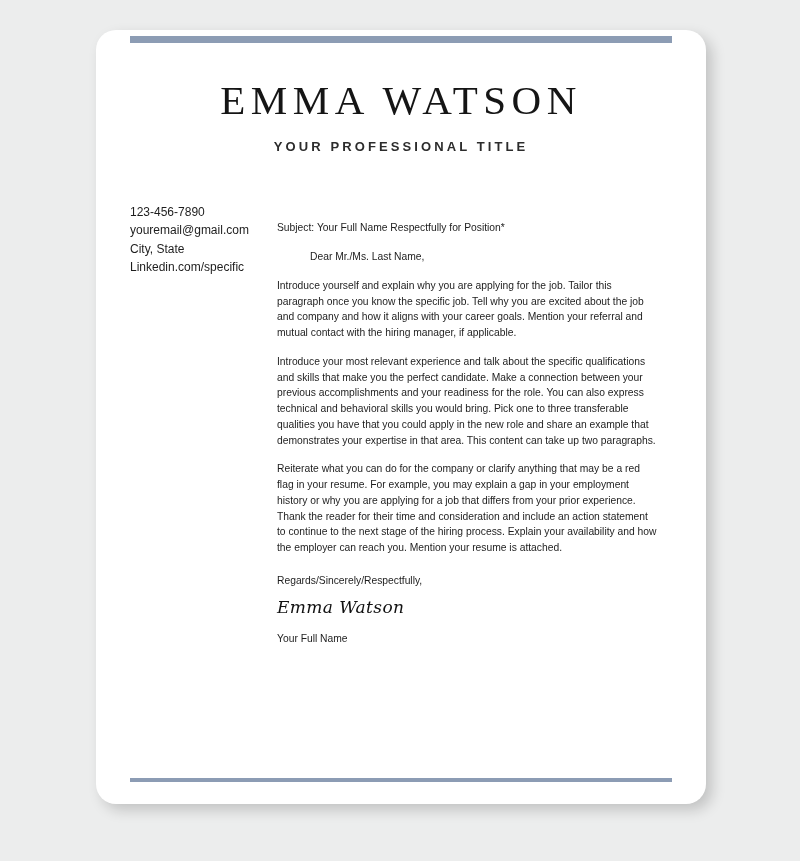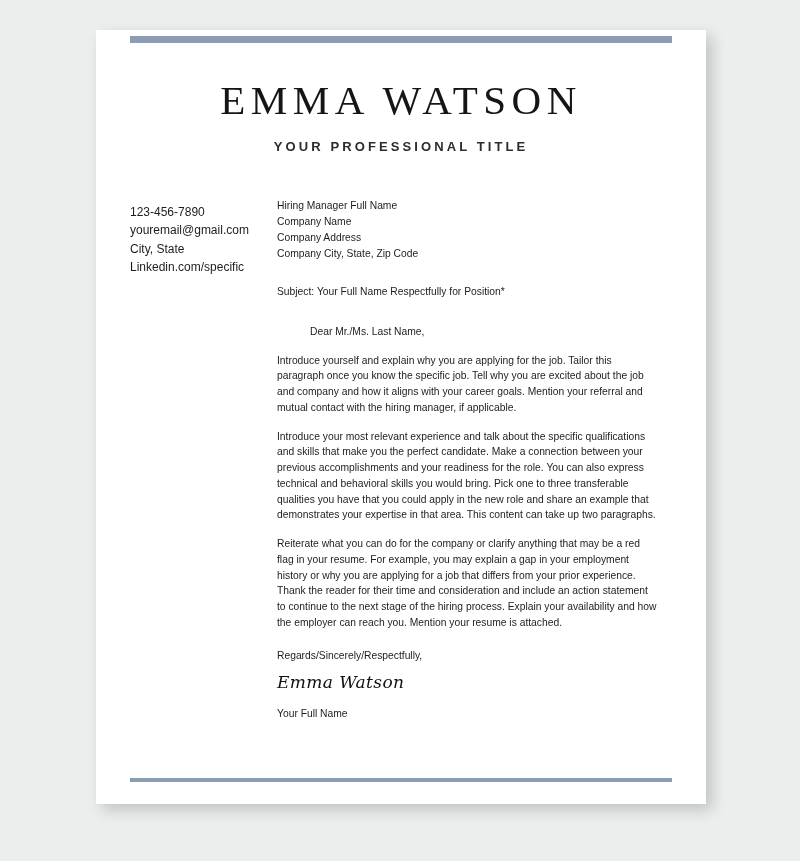--- a/index.html
+++ b/index.html
@@ -22,20 +22,21 @@
     height: 774px;
   }
 
   .page {
     position: relative;
     width: 100%;
     height: 100%;
     background: #ffffff;
     box-shadow: 6px 6px 14px rgba(0,0,0,0.18);
     box-sizing: border-box;
+    border-radius: 20px;
   }
 
   .rule-top {
     position: absolute;
     left: 34px;
     top: 6px;
     width: 542px;
     height: 7px;
     background: #8c9cb4;
   }
@@ -107,21 +108,21 @@
   .date-line {
     margin-bottom: 23px;
   }
   .recipient div {
     line-height: 1.55;
   }
   .subject {
     margin-top: 22px;
   }
   .salutation {
-    margin-top: 25px;
+    margin-top: 14px;
     padding-left: 33px;
   }
   .para {
     margin-top: 13px;
     text-align: left;
     line-height: 1.53;
   }
   .closing {
     margin-top: 17px;
   }
@@ -154,26 +155,20 @@
 
       <div class="col-left">
         <div>123-456-7890</div>
         <div>youremail@gmail.com</div>
         <div>City, State</div>
         <div>Linkedin.com/specific</div>
       </div>
 
       <div class="col-right">
 
-        <div class="recipient">
-          <div>Hiring Manager Full Name</div>
-          <div>Company Name</div>
-          <div>Company Address</div>
-          <div>Company City, State, Zip Code</div>
-        </div>
 
         <div class="subject">Subject: Your Full Name Respectfully for Position*</div>
 
         <div class="salutation">Dear Mr./Ms. Last Name,</div>
 
         <div class="para">Introduce yourself and explain why you are applying for the job. Tailor this paragraph once you know the specific job. Tell why you are excited about the job and company and how it aligns with your career goals. Mention your referral and mutual contact with the hiring manager, if applicable.</div>
         <div class="para">Introduce your most relevant experience and talk about the specific qualifications and skills that make you the perfect candidate. Make a connection between your previous accomplishments and your readiness for the role. You can also express technical and behavioral skills you would bring. Pick one to three transferable qualities you have that you could apply in the new role and share an example that demonstrates your expertise in that area. This content can take up two paragraphs.</div>
         <div class="para">Reiterate what you can do for the company or clarify anything that may be a red flag in your resume. For example, you may explain a gap in your employment history or why you are applying for a job that differs from your prior experience. Thank the reader for their time and consideration and include an action statement to continue to the next stage of the hiring process. Explain your availability and how the employer can reach you. Mention your resume is attached.</div>
 
         <div class="closing">Regards/Sincerely/Respectfully,</div>

